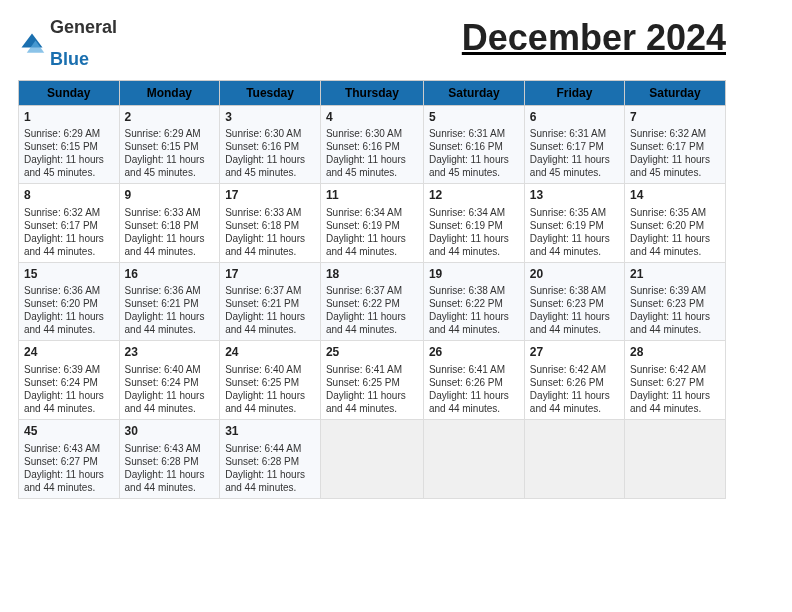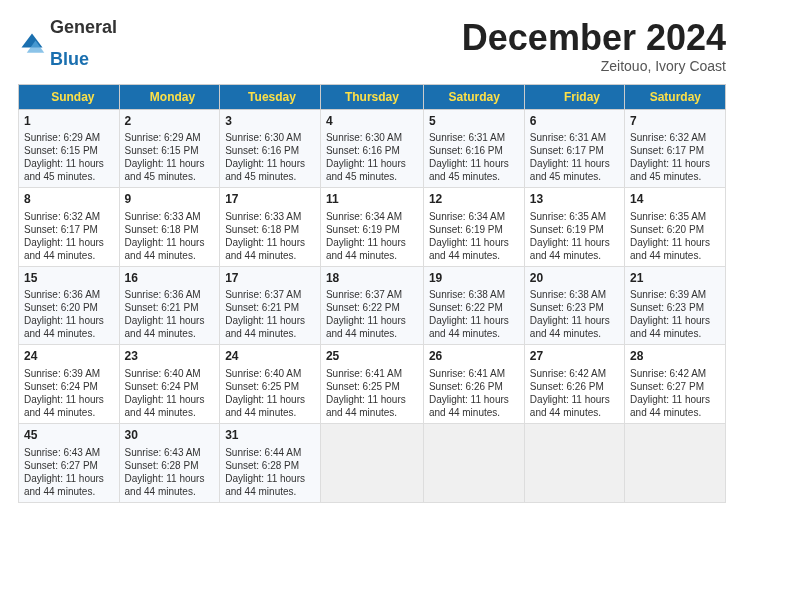--- a/index.html
+++ b/index.html
@@ -42,40 +42,41 @@
       color: #1a6faf;
       margin-top: 12px;
     }
     .logo-icon {
       width: 28px;
       height: 28px;
       margin-right: 4px;
     }
     .title-section {
       text-align: right;
+      text-decoration: underline;
     }
     .month-title {
       font-size: 36px;
       font-weight: bold;
       color: #222;
       line-height: 1.1;
     }
     .subtitle {
       font-size: 14px;
       color: #555;
     }
     .calendar {
       width: 100%;
       border-collapse: collapse;
       font-size: 10.5px;
     }
     .calendar th {
       background-color: #1a6faf;
-      color: #fde047;
-      text-align: right;
+      color: #000000;
+      text-align: center;
       padding: 5px 24px;
       font-size: 12px;
       font-weight: bold;
       border: 1px solid #ccc;
     }
     .calendar td {
       vertical-align: top;
       padding: 4px 5px;
       border: 1px solid #ddd;
       width: 14.28%;
@@ -112,21 +113,20 @@
         <polygon points="16,4 28,20 4,20" fill="#1a6faf"></polygon>
         <polygon points="20,12 30,26 10,26" fill="#5aaade" opacity="0.7"></polygon>
       </svg>
       <div class="logo-text">
         <span class="logo-general">General</span>
         <span class="logo-blue">Blue</span>
       </div>
     </div>
     <div class="title-section">
       <div class="month-title">December 2024</div>
-      <div class="subtitle">Zeitouo, Ivory Coast</div>
     </div>
   </div>
 
   <table class="calendar">
     <thead>
       <tr>
       <th>Sunday</th>
           <th>Monday</th>
           <th>Tuesday</th>
           <th>Thursday</th>

